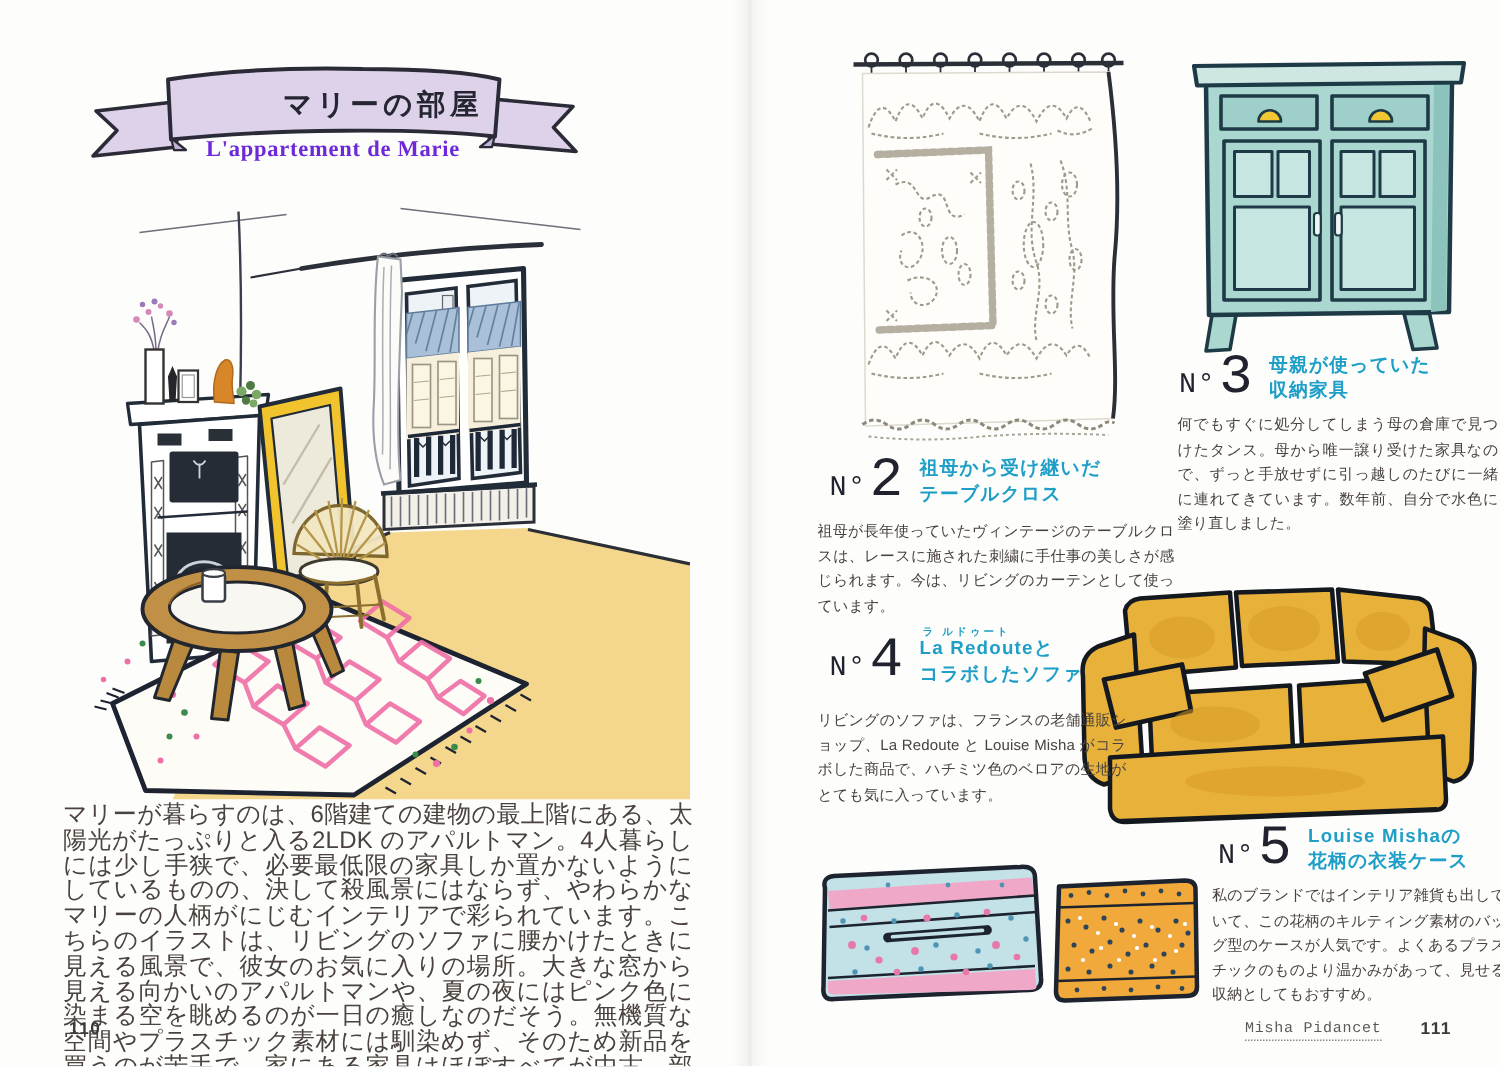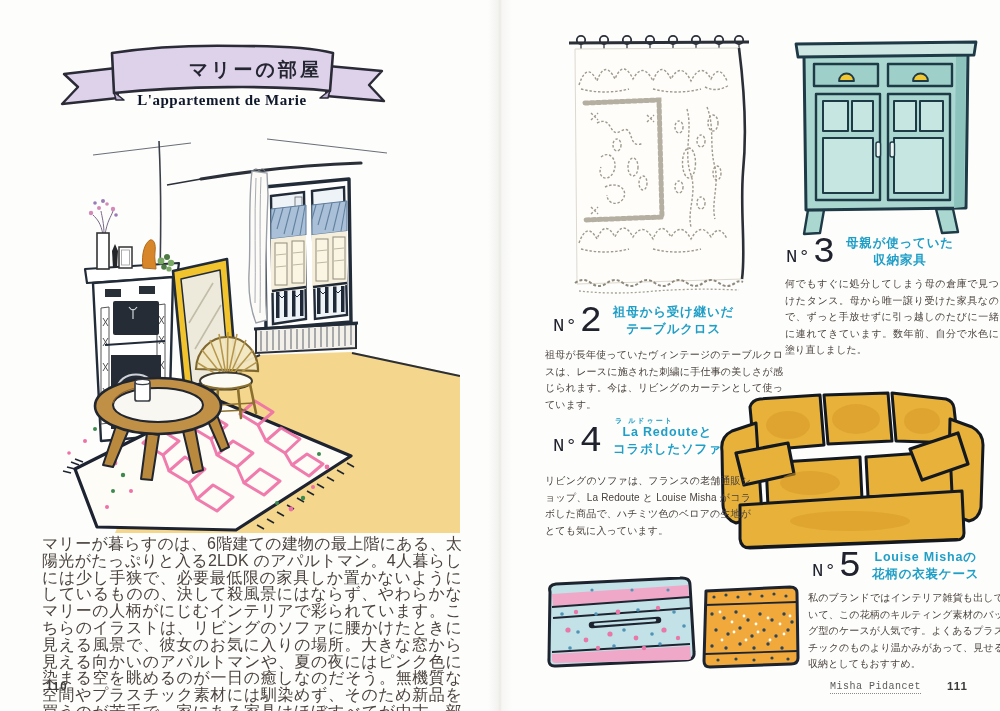--- a/index.html
+++ b/index.html
@@ -4,29 +4,29 @@
 <style>
   html,body{margin:0;padding:0;background:#ffffff;}
   .stage{position:relative;width:1000px;height:711px;background:#fdfdfb;overflow:hidden;
          font-family:"Liberation Sans","DejaVu Sans",sans-serif;color:#4a423e;}
   .abs{position:absolute;}
   .gutter{position:absolute;left:488px;top:0;width:24px;height:711px;
           background:linear-gradient(90deg,rgba(0,0,0,0) 0%,rgba(110,105,95,0.07) 42%,rgba(110,105,95,0.13) 50%,rgba(110,105,95,0.05) 58%,rgba(0,0,0,0) 100%);}
   
   .banner-title{font-size:19px;font-weight:bold;color:#262633;letter-spacing:3px;text-align:right;}
   .banner-subtitle{font-family:"Liberation Serif","DejaVu Serif",serif;font-size:15px;font-weight:bold;
-                   color:#0f172a;letter-spacing:0.5px;text-align:center;}
+                   color:#6d28d9;letter-spacing:0.5px;text-align:center;}
   
   .sec-head{display:flex;align-items:flex-end;}
   .no-wrap{font-family:Liberation Mono, monospace;color:#20222e;white-space:nowrap;line-height:0.8;}
   .no-pre{font-size:19px;letter-spacing:1px;}
   .no-num{font-size:37px;margin-left:2px;}
   .sec1 .no-pre{font-size:23px;}
   .sec1 .no-num{font-size:46px;}
-  .sec-titles{position:relative;margin-left:11px;text-align:center;}
+  .sec-titles{position:relative;margin-left:11px;}
   .sec-title{color:#1f9fc8;font-weight:bold;font-size:12.5px;line-height:16.5px;letter-spacing:0.8px;}
   .sec1-title{font-size:13.5px;margin-bottom:7px;letter-spacing:1px;}
   .ruby{position:absolute;top:-8px;left:2px;font-size:7px;color:#1f9fc8;font-weight:bold;letter-spacing:2px;white-space:nowrap;}
   
   .body{color:#4a423e;text-align:justify;}
   .body-l{font-size:16px;line-height:16.8px;letter-spacing:0.2px;}
   .body-r{font-size:10px;line-height:16.6px;letter-spacing:0.1px;}
   
   .pagenum{font-size:11.5px;font-weight:bold;color:#3a3a3a;letter-spacing:1px;}
   .author{font-family:"Liberation Mono","DejaVu Sans Mono",monospace;font-size:10px;color:#5a5a58;

